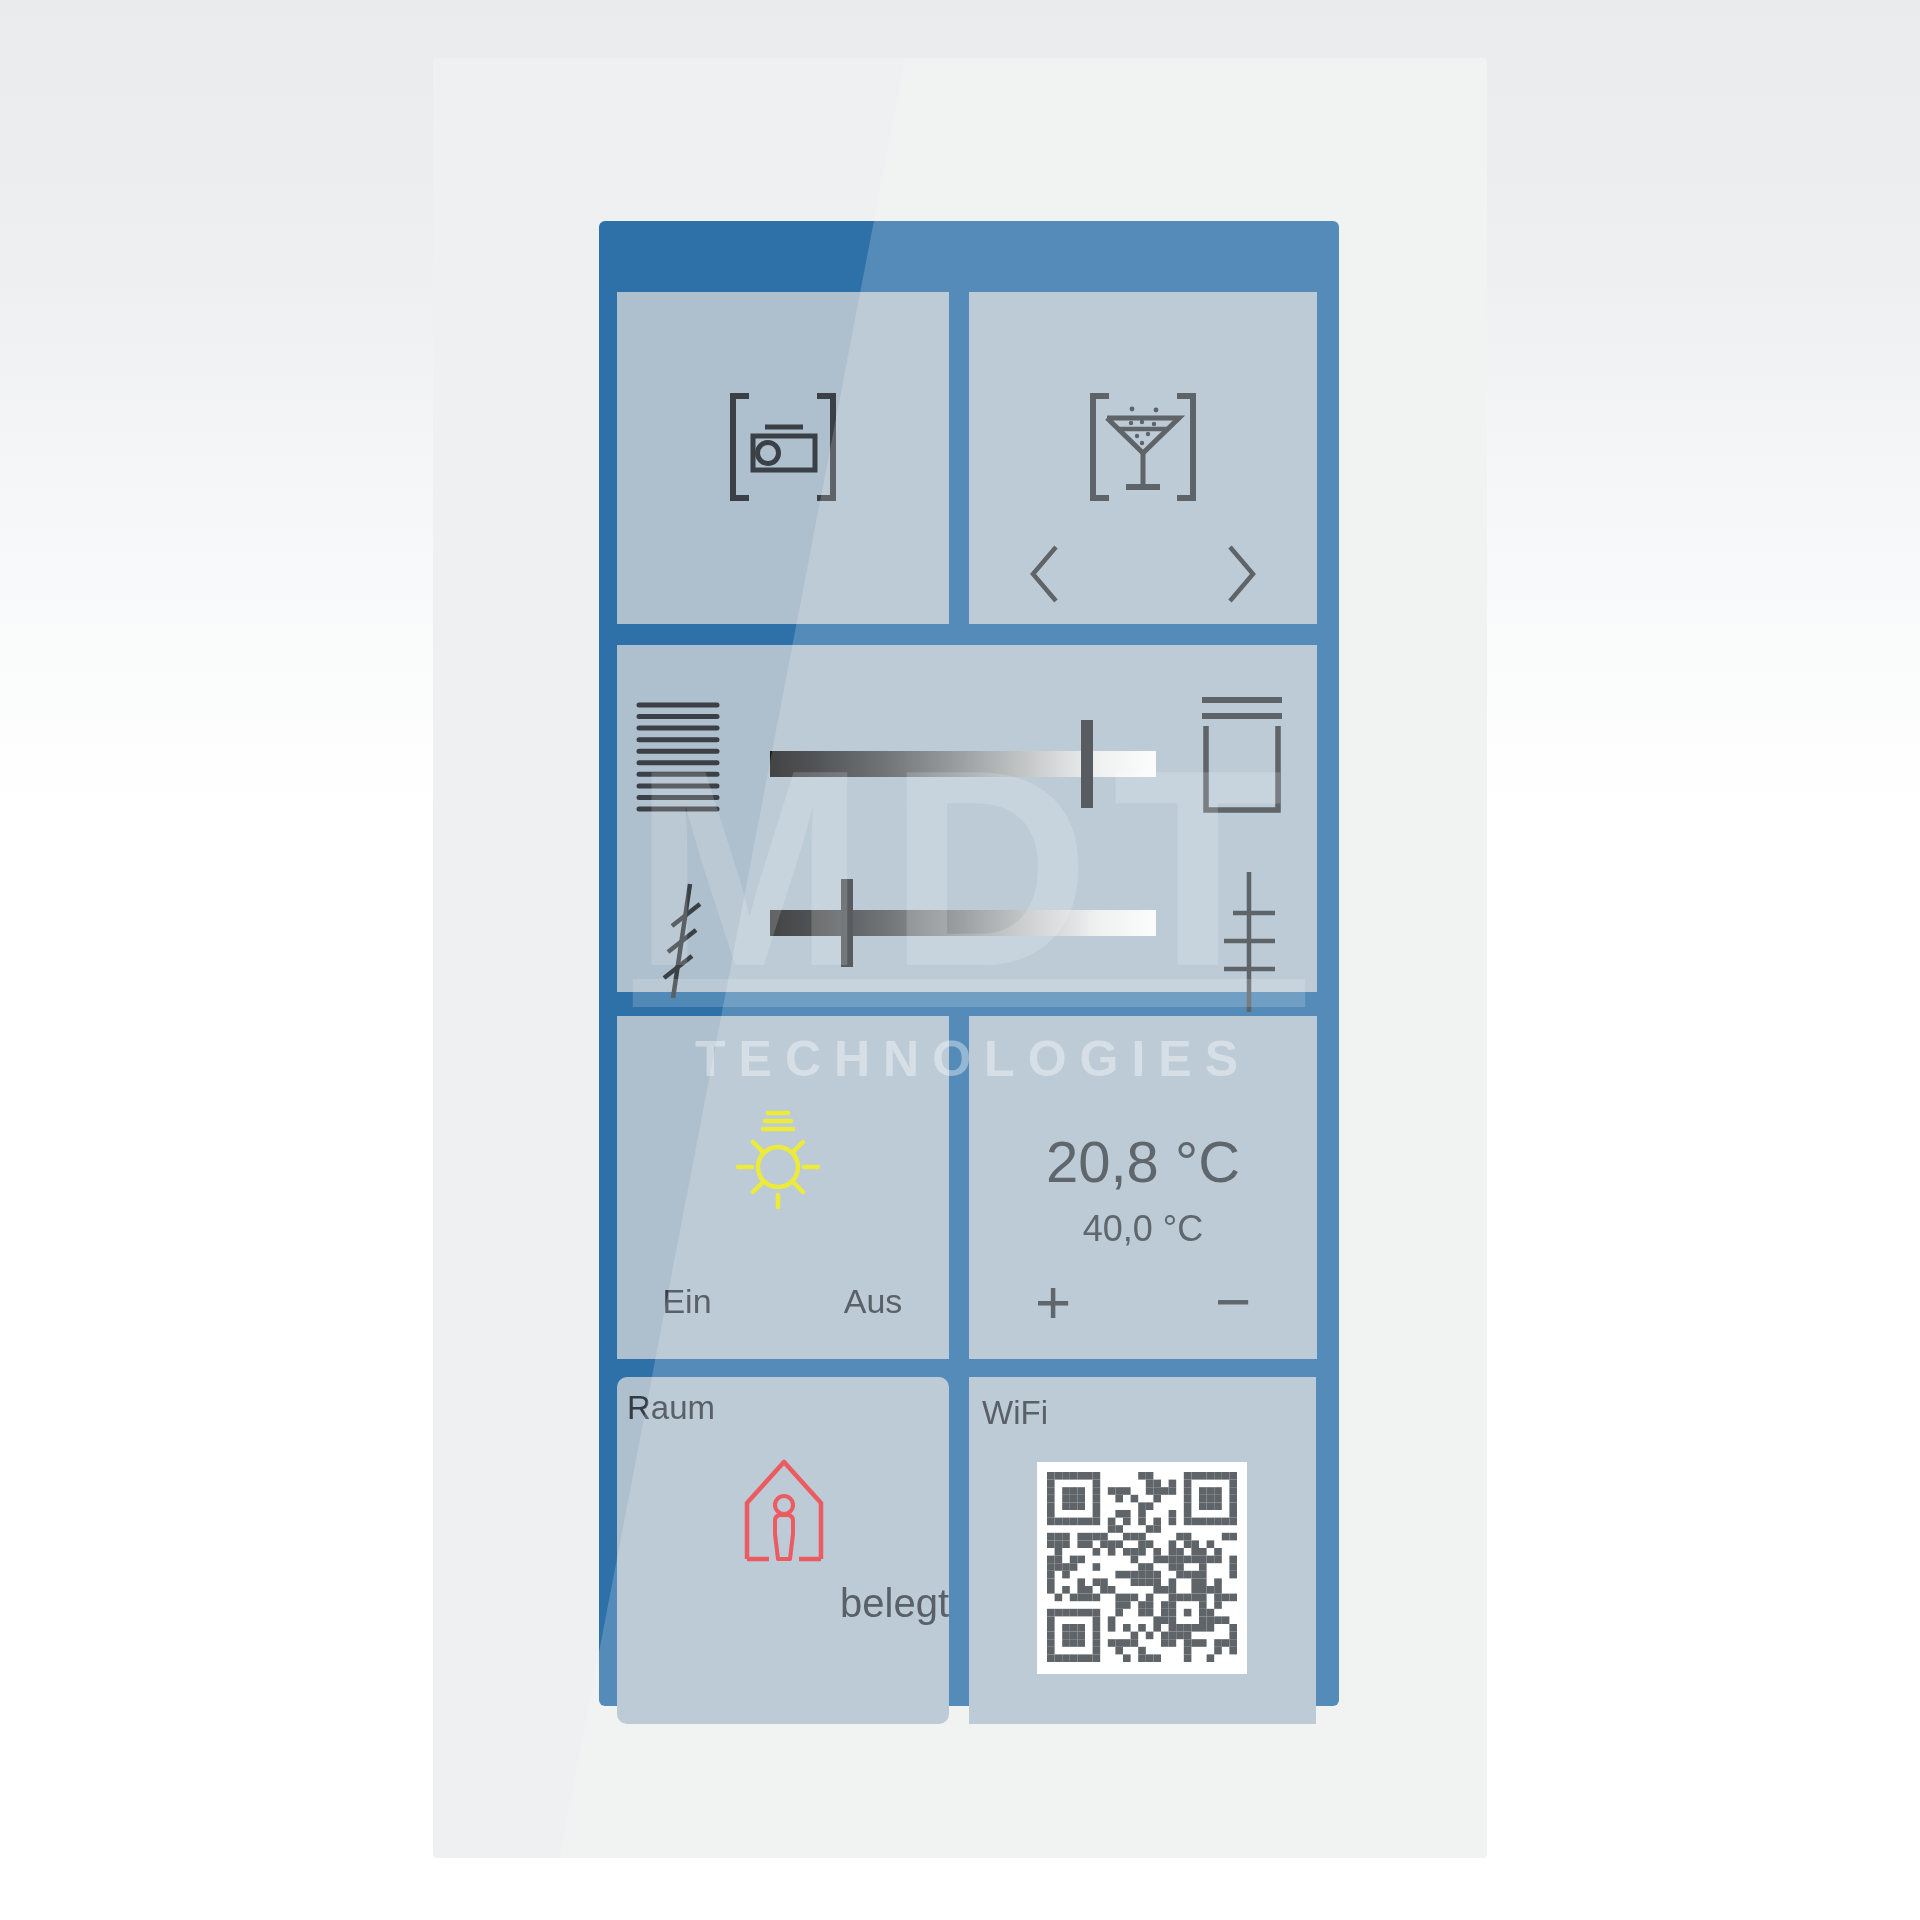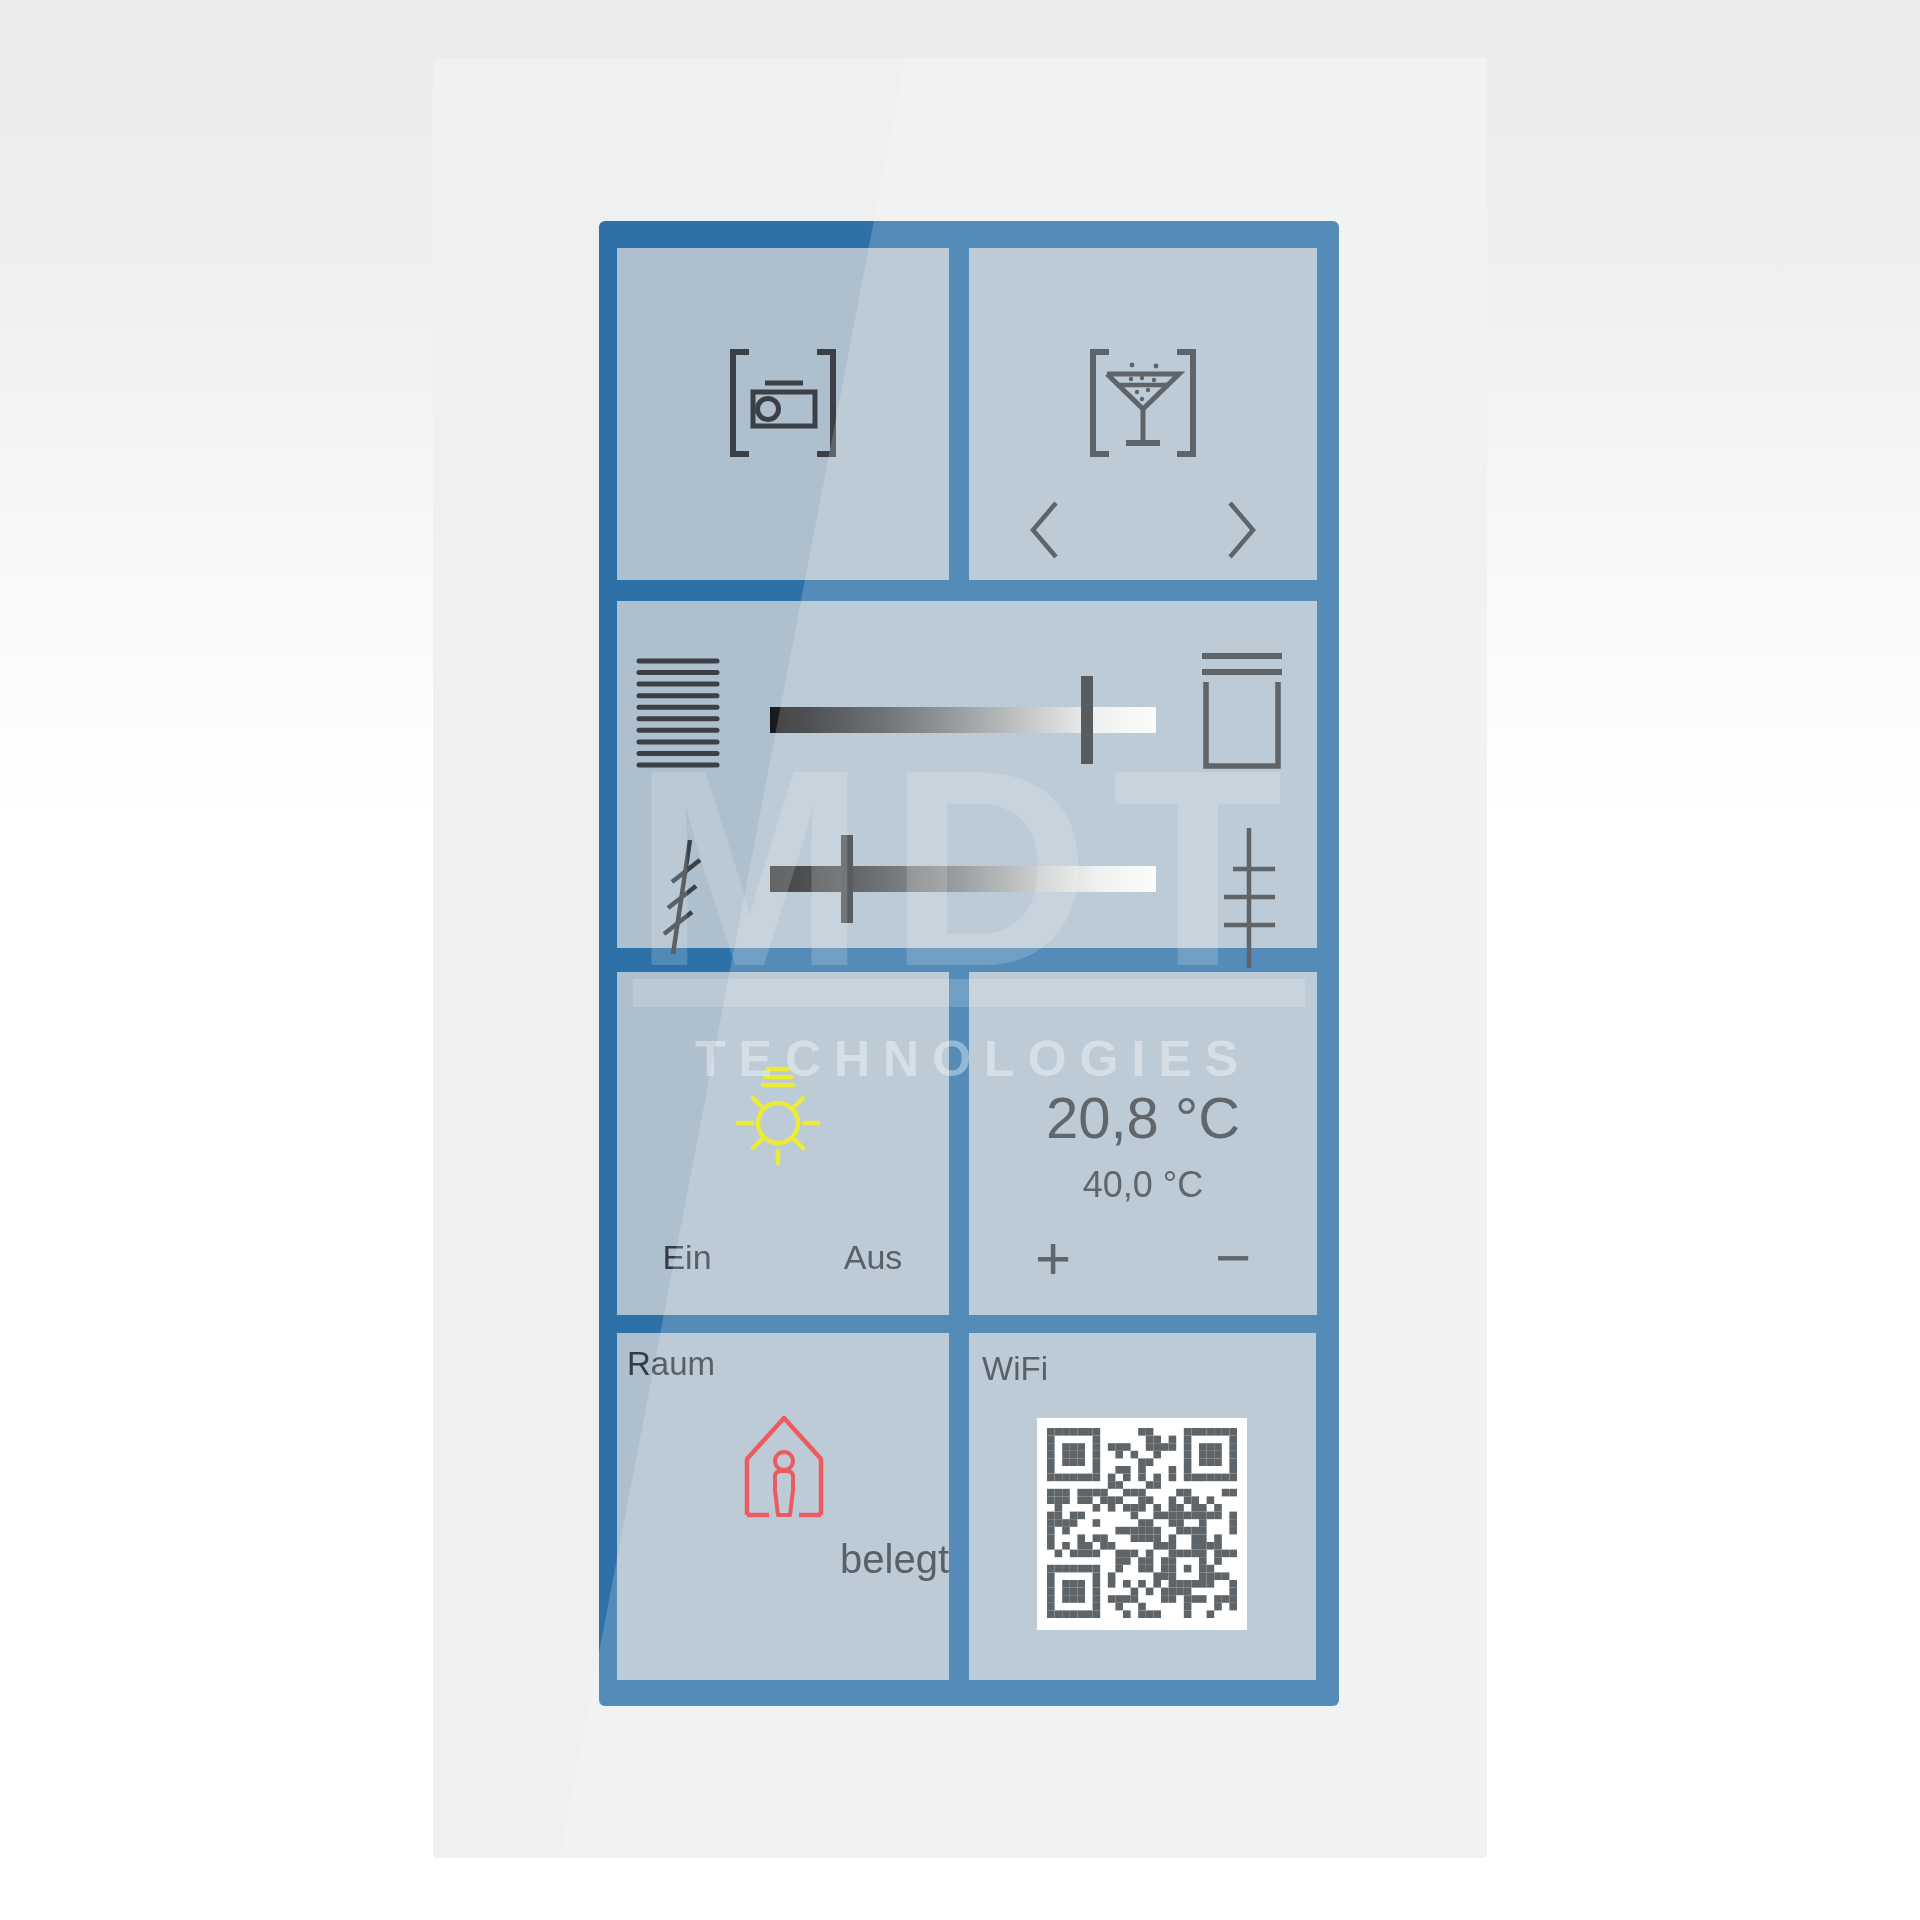--- a/index.html
+++ b/index.html
@@ -5,28 +5,28 @@
   * { margin:0; padding:0; box-sizing:border-box; }
   html,body { width:1920px; height:1920px; }
   body { font-family:"Liberation Sans", sans-serif; background:#fff; overflow:hidden; }
   #stage { position:relative; width:1920px; height:1920px;
            background:linear-gradient(180deg,#e9ebed 0%,#edeff1 14%,#f7f8f9 28%,#ffffff 42%); }
 
   .panel { position:absolute; left:433px; top:58px; width:1054px; height:1800px;
            background:var(--panel,#eef0f1); border-radius:4px; }
   .frame { position:absolute; left:166px; top:163px; width:740px; height:1485px;
            background:var(--frame,#2e71a9); border-radius:6px; }
-  .tile  { position:absolute; background:var(--tile,#aebfcd); }
+  .tile  { position:absolute; background:var(--tile,#aebfcd);margin-top:44px; }
 
   .t-projector { left:18px;  top:27px;   width:332px; height:332px; }
   .t-scene     { left:370px; top:27px;   width:348px; height:332px; }
   .t-shading   { left:18px;  top:380px;  width:700px; height:347px; }
   .t-light     { left:18px;  top:751px;  width:332px; height:343px; }
   .t-climate   { left:370px; top:751px;  width:348px; height:343px; }
-  .t-room      { left:18px;  top:1112px; width:332px; height:347px; }
+  .t-room      { left:18px;  top:1112px; width:332px; height:347px;border-radius:10px; }
   .t-wifi      { left:370px; top:1112px; width:347px; height:347px; }
 
   .abs { position:absolute; }
   svg { display:block; }
   .ic  { stroke:var(--icon,#3a4046); fill:none; }
 
   .slider { position:absolute; width:386px; height:26px;
             background:linear-gradient(90deg,#17191b 0%,#26292c 10%,#515558 30%,#8d9194 52%,#c2c5c6 70%,#ebecec 84%,#fcfcfc 100%); }
   .handle { position:absolute; top:-31px; width:12px; height:88px; background:#32373c; }
 

